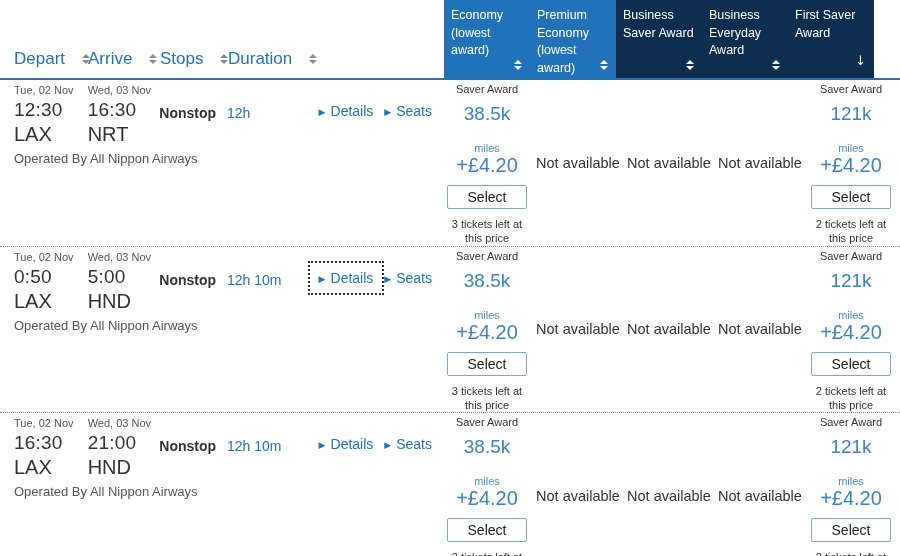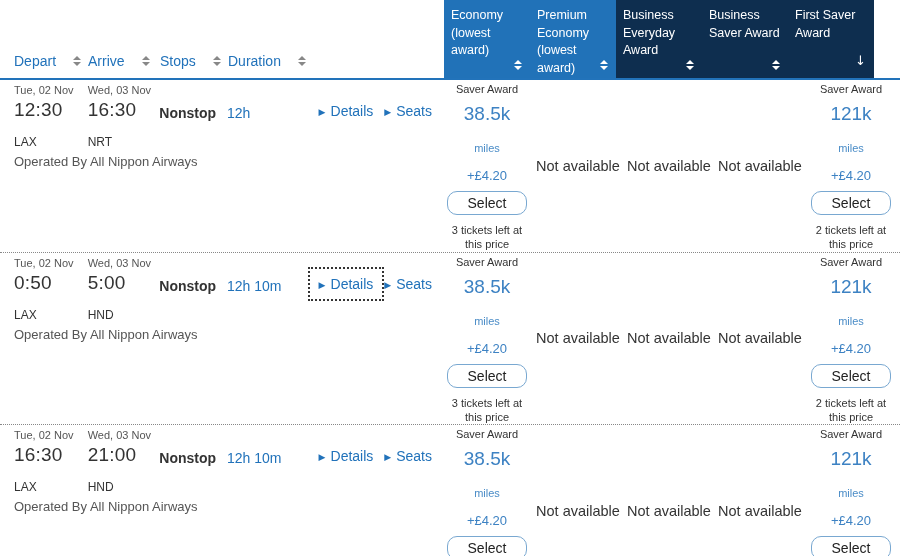--- a/index.html
+++ b/index.html
@@ -2,21 +2,21 @@
 <html><head>
 <meta charset="utf-8">
 <style>
   * { margin:0; padding:0; box-sizing:border-box; }
   body { background:#fff; font-family:"Liberation Sans","DejaVu Sans",sans-serif; }
   .page { width:900px; height:556px; background:#fff; overflow:hidden; position:relative; }
 
   
   .table-header { display:flex; height:80px; border-bottom:2px solid #2273ba; }
   .flight-headers { width:444px; display:flex; align-items:flex-end; padding:0 0 9px 14px; }
-  .fh { font-size:14px; color:#2172ba; display:flex; align-items:center; gap:17px; cursor:pointer; }
+  .fh { font-size:17px; color:#2172ba; display:flex; align-items:center; gap:17px; cursor:pointer; }
   .fh-depart{width:74px} .fh-arrive{width:72px} .fh-stops{width:68px} .fh-duration{width:92px}
 
   .fare-headers { display:flex; }
   .fare-h { width:86px; color:#fff; font-size:12.5px; line-height:1.4; padding:7px 7px; position:relative; cursor:pointer; }
   .fare-h.light { background:#2172b8; }
   .fare-h.dark  { background:#0e2e4f; }
   .fare-h .corner { position:absolute; right:8px; bottom:8px; }
 
   
   .sort { display:inline-flex; flex-direction:column; gap:2px; }
@@ -29,38 +29,38 @@
 
   
   .row { display:flex; min-height:157px; border-bottom:1px dotted #888; }
   .row:last-child { min-height:152px; }
 
   .flight-info { width:444px; padding:4px 0 0 14px; }
   .cols { display:flex; }
   .col-depart{width:74px} .col-arrive{width:72px} .col-stops{width:68px} .col-duration{width:92px} .col-details{width:66px} .col-seats{width:60px}
   .date { font-size:11px; color:#555; margin-bottom:3px; }
   .time { font-size:19px; color:#333; letter-spacing:.2px; }
-  .code { font-size:12px; color:#333; margin-top:14px; }
+  .code { font-size:20px; color:#333; margin-top:2px; }
   .stops { font-size:14px; font-weight:bold; color:#333; margin-top:21px; }
   .duration { font-size:14px; color:#2172ba; margin-top:21px; }
   .linkwrap { margin-top:18px; }
   .link { color:#2172ba; font-size:14px; text-decoration:none; cursor:pointer; white-space:nowrap; display:inline-block; }
   .link .tri { font-size:9px; margin-right:5px; position:relative; top:-1px; font-family:"DejaVu Sans",sans-serif; }
   .link.focused { outline:2px dotted #333; padding:7px 9px; margin:-7px -9px; }
   .operated { font-size:13px; color:#555; margin-top:5px; }
 
   .fares { display:flex; gap:5px; }
   .fare-cell { width:86px; text-align:center; }
   .fare-cell.price { padding-top:3px; }
   .fare-cell.na { display:flex; align-items:center; justify-content:center; font-size:14.5px; color:#333; white-space:nowrap; }
   .award { font-size:11px; color:#333; }
   .miles-val { font-size:19px; color:#3d82c3; margin-top:8px; }
   .miles-lbl { font-size:11px; color:#4a8cc7; margin-top:17px; }
-  .fees { font-size:13px; color:#3d82c3; margin-top:14px; }
-  .select-btn { display:block; width:80px; height:24px; margin:8px auto 8px; background:#fff; border:1px solid #79a8d1; border-radius:10px; color:#222; font-size:14px; font-family:inherit; cursor:pointer; }
+  .fees { font-size:20px; color:#3d82c3; margin-top:0; }
+  .select-btn { display:block; width:80px; height:24px; margin:8px auto 8px; background:#fff; border:1px solid #79a8d1; border-radius:2px; color:#222; font-size:14px; font-family:inherit; cursor:pointer; }
   .tickets { font-size:11px; color:#333; line-height:1.3; padding:0 3px; }
 </style>
 </head>
 <body>
 
 <div class="page">
 
   <div class="table-header">
     <div class="flight-headers">
       <div class="fh fh-depart">
@@ -101,28 +101,28 @@
           </span>
       </div>
       <div class="fare-h light">
         <span>Premium Economy (lowest award)</span>
         <span class="corner sort white">
             <b class="up"></b>
             <b class="down"></b>
           </span>
       </div>
       <div class="fare-h dark">
+        <span>Business Saver Award</span>
+        <span class="corner sort white">
+            <b class="up"></b>
+            <b class="down"></b>
+          </span>
+      </div>
+      <div class="fare-h dark">
         <span>Business Everyday Award</span>
-        <span class="corner sort white">
-            <b class="up"></b>
-            <b class="down"></b>
-          </span>
-      </div>
-      <div class="fare-h dark">
-        <span>Business Saver Award</span>
         <span class="corner sort white">
             <b class="up"></b>
             <b class="down"></b>
           </span>
       </div>
       <div class="fare-h dark">
         <span>First Saver Award</span>
         <span class="corner down-arrow">↓</span>
       </div>
     </div>

